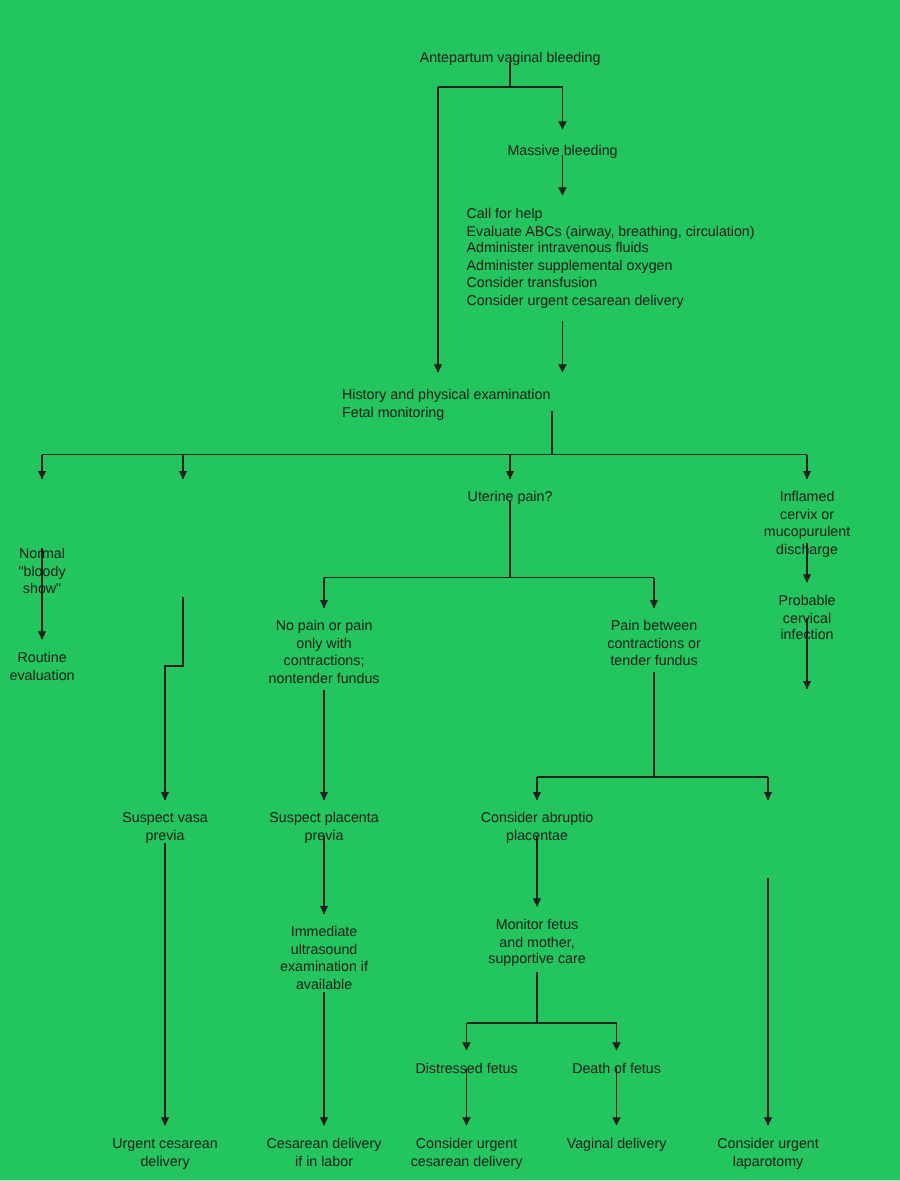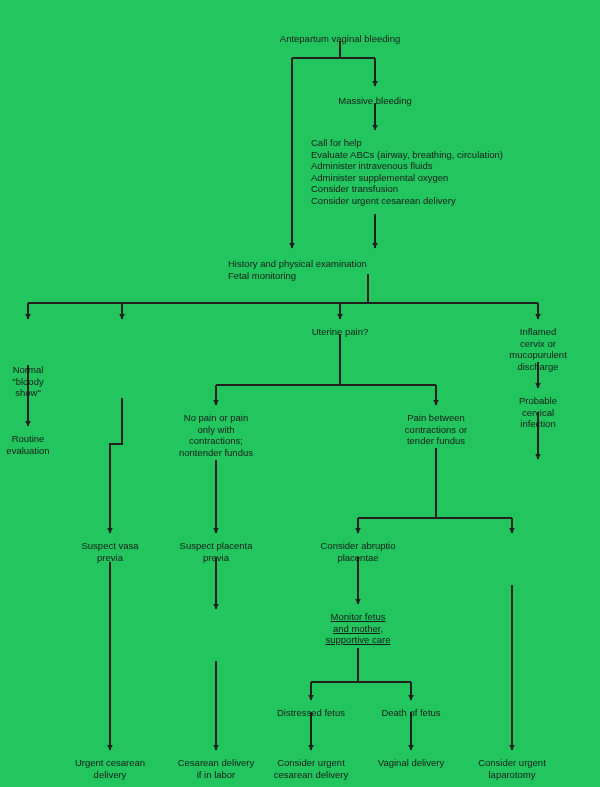--- a/index.html
+++ b/index.html
@@ -134,21 +134,25 @@
 contractions or
 tender fundus</div>
   <div class="node" style="left: 538px; top: 395px;">Probable cervical
 infection</div>
   <div class="node" style="left: 110px; top: 540px;">Suspect vasa
 previa</div>
   <div class="node" style="left: 216px; top: 540px;">Suspect placenta
 previa</div>
   <div class="node" style="left: 358px; top: 540px;">Consider abruptio
 placentae</div>
-  <div class="node" style="left: 358px; top: 611px; text-decoration: underline;">Monitor fetus
+  <div class="node" style="left: 216px; top: 616px;">Immediate
+ultrasound
+examination if
+available</div>
+  <div class="node" style="left: 358px; top: 611px;">Monitor fetus
 and mother,
 supportive care</div>
   <div class="node" style="left: 311px; top: 707px;">Distressed fetus</div>
   <div class="node" style="left: 411px; top: 707px;">Death of fetus</div>
   <div class="node" style="left: 110px; top: 757px;">Urgent cesarean
 delivery</div>
   <div class="node" style="left: 216px; top: 757px;">Cesarean delivery
 if in labor</div>
   <div class="node" style="left: 311px; top: 757px;">Consider urgent
 cesarean delivery</div>

